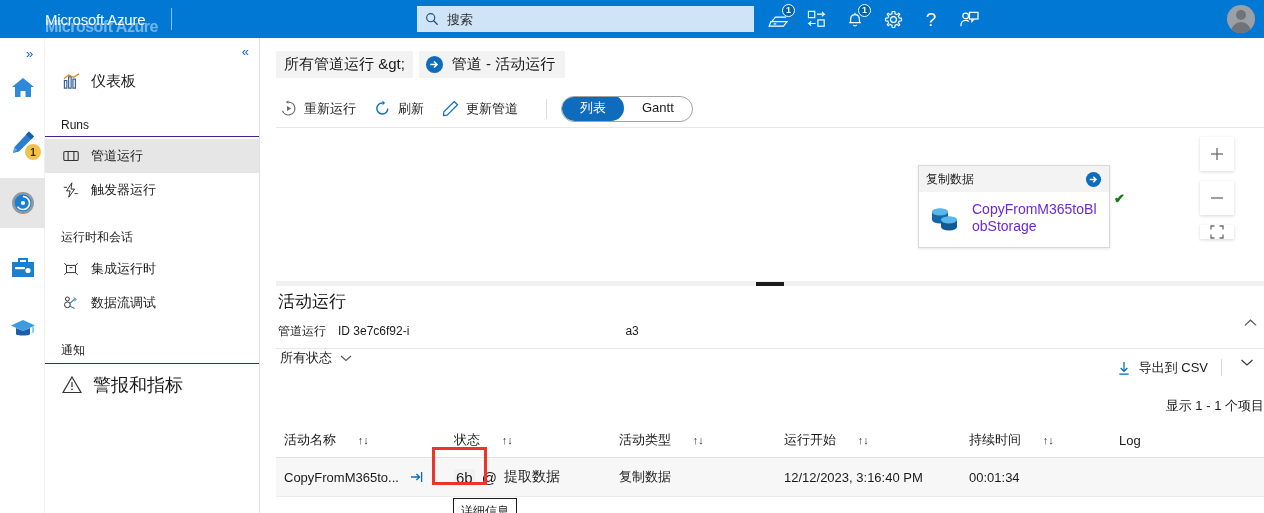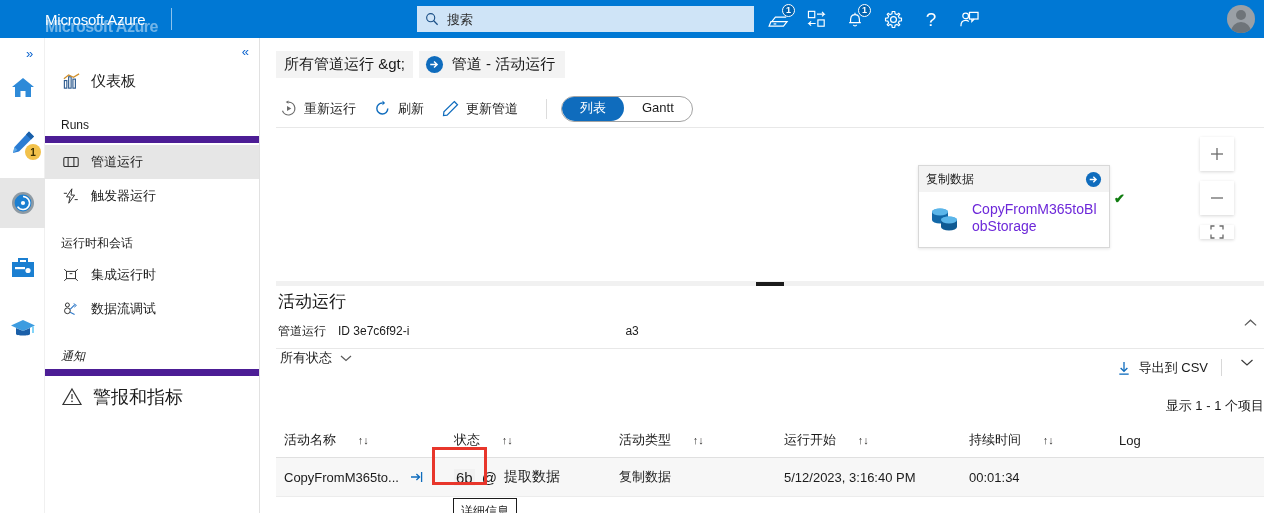--- a/index.html
+++ b/index.html
@@ -97,21 +97,21 @@
   .nav {
     position: absolute; left: 45px; top: 38px; width: 215px; height: 475px;
     background: #ffffff; border-right: 1px solid #e1e1e1;
   }
   .nav-collapse {
     position: absolute; right: 10px; top: 6px;
     font-size: 13px; color: #0b63ce; cursor: pointer;
   }
   .nav-section {
     font-size: 12px; color: #1b1b1b; padding: 6px 0 4px 16px;
-    border-bottom: 7px solid #4c1d95; margin: 0 0 2px 0;
+    border-bottom: 1px solid #4c1d95; margin: 0 0 2px 0;
   }
   .nav-section.plain { border-bottom: none; }
   .nav-item {
     display: flex; align-items: center; height: 34px;
     padding-left: 16px; font-size: 13px; color: #1b1b1b;
     cursor: pointer; position: relative;
   }
   .nav-item.selected { background: #e6e6e6; }
   .nav-ico {
     width: 20px; height: 20px; margin-right: 10px; flex: 0 0 auto;
@@ -474,21 +474,21 @@
         <svg width="18" height="18" viewBox="0 0 20 20">
           <circle cx="6" cy="12" r="3.2" fill="none" stroke="#333" stroke-width="1.1"></circle>
           <circle cx="6" cy="5.5" r="2.2" fill="none" stroke="#333" stroke-width="1.1"></circle>
           <path d="M9 10.5 L14 5.5 M9 13.5 L14 16" fill="none" stroke="#2e78c8" stroke-width="1.2"></path>
           <path d="M13 4 L16 6 L13.6 8" fill="none" stroke="#2e78c8" stroke-width="1.1"></path>
         </svg>
       </span>
       <span class="nav-label">数据流调试</span>
     </div>
 
-    <div class="nav-section" style="margin-top:16px;font-style:italic;">通知</div>
+    <div class="nav-section" style="margin-top:16px;">通知</div>
 
     <div class="nav-item big">
       <span class="nav-ico">
         <svg width="22" height="22" viewBox="0 0 22 22">
           <path d="M11 3 L20 18.5 L2 18.5 Z" fill="none" stroke="#333" stroke-width="1.2"></path>
           <line x1="11" y1="8" x2="11" y2="13" stroke="#333" stroke-width="1.2"></line>
           <circle cx="11" cy="15.4" r="0.8" fill="#333"></circle>
         </svg>
       </span>
       <span class="nav-label">警报和指标</span>
@@ -689,21 +689,21 @@
             </td>
             <td class="status-cell">
               <span class="status-inner">
                 <span class="status-code">6b</span>
                 <span class="status-at">@</span>
                 <span class="status-word">提取数据</span>
               </span>
               <span class="redbox"></span>
             </td>
             <td>复制数据</td>
-            <td>5/12/2023, 3:16:40 PM</td>
+            <td>12/12/2023, 3:16:40 PM</td>
             <td>00:01:34</td>
             <td></td>
           </tr>
         </tbody>
       </table>
 
     </div>
 
     <div class="tooltip">详细信息</div>
   </div>

